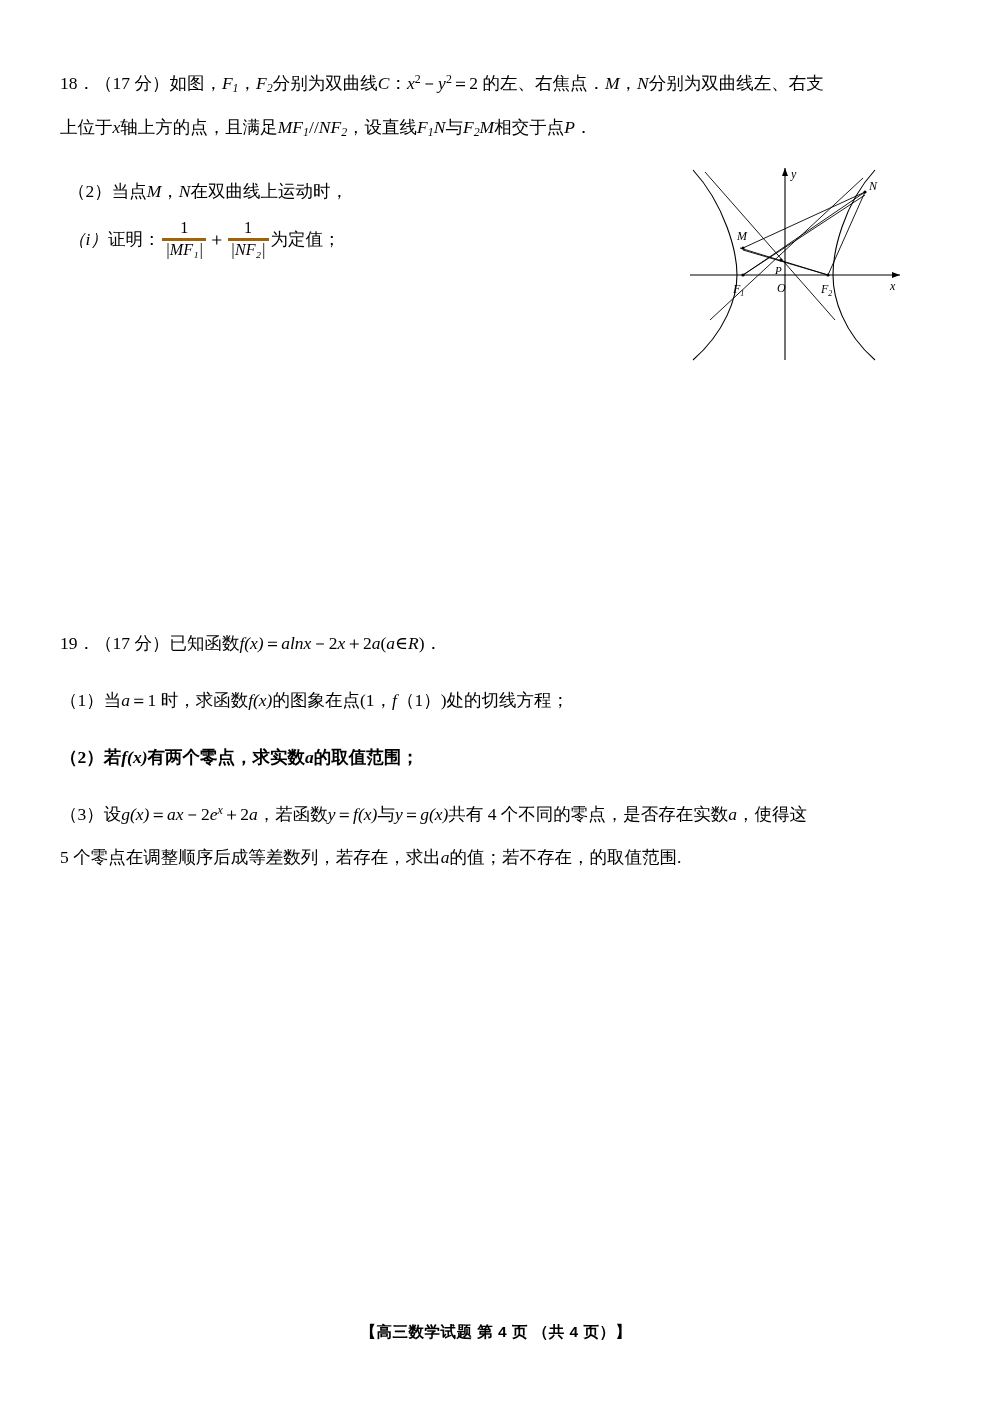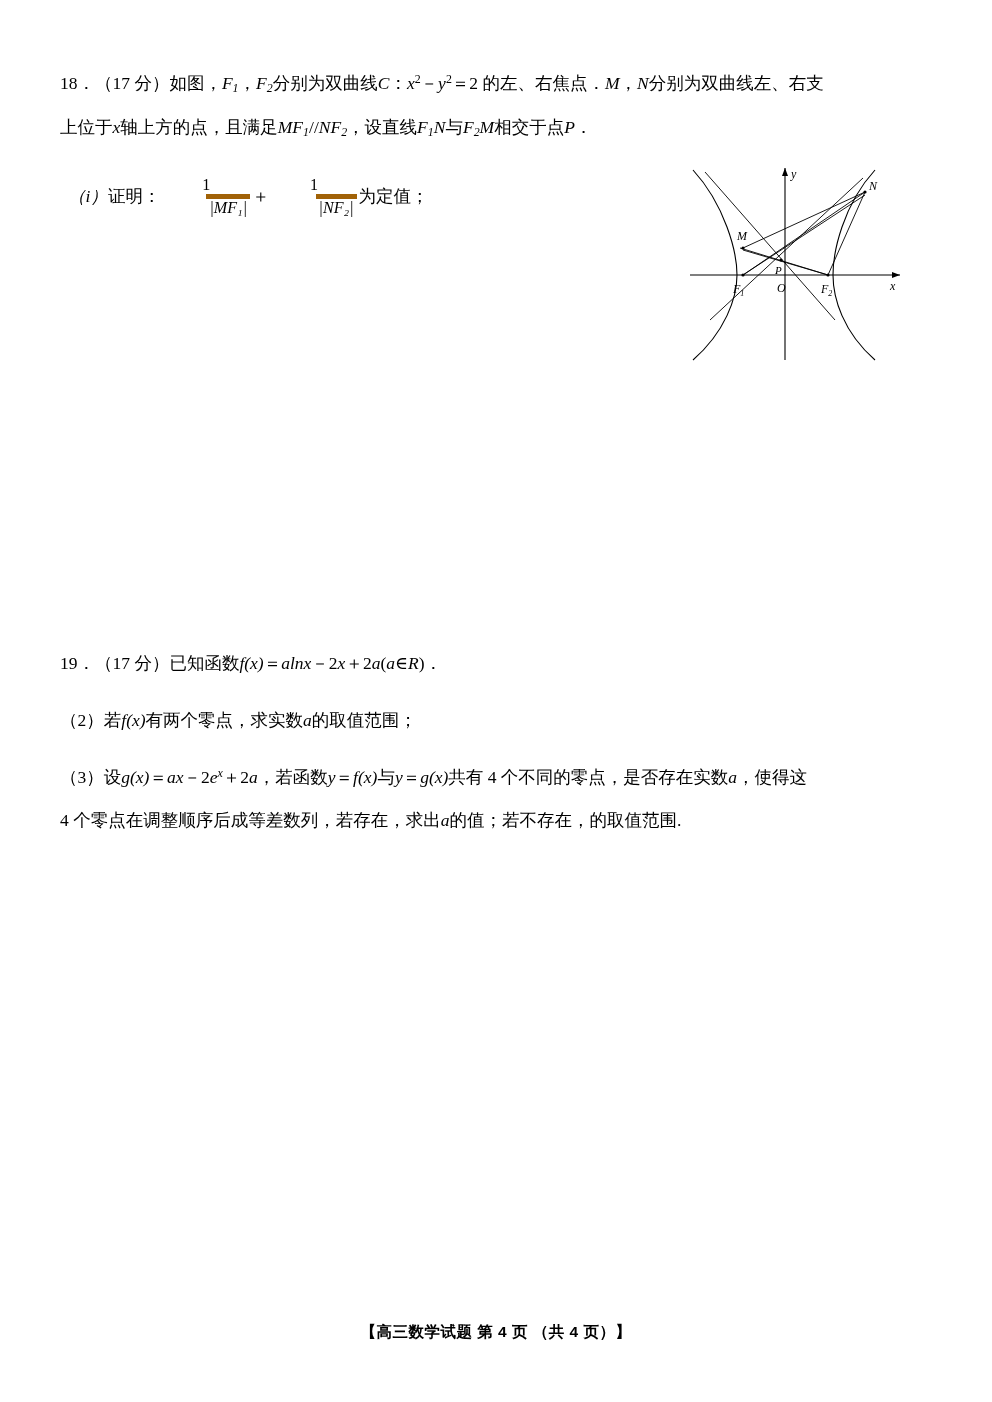--- a/index.html
+++ b/index.html
@@ -52,23 +52,22 @@
     margin: 0 2px;
     position: relative;
     top: -1px;
   }
   .frac .num {
     display: block;
     padding: 0 3px;
   }
   .frac .den {
     display: block;
-    border-top: 5px solid #a16207;
+    border-top: 3px solid #a16207;
     padding: 0 3px;
-    margin-left: 44px;
   }
   .q18 {
     position: absolute;
     left: 0;
     top: 0;
     width: 880px;
   }
   .q18-head {
     font-size: 17.5px;
     line-height: 2.5;
@@ -85,21 +84,21 @@
   .figure {
     position: absolute;
     left: 625px;
     top: 98px;
     width: 250px;
     height: 205px;
   }
   .q19 {
     position: absolute;
     left: 0;
-    top: 580px;
+    top: 560px;
     width: 880px;
     font-size: 17.5px;
     line-height: 2.45;
   }
   .q19 .para {
     text-align: justify;
   }
   .footer {
     position: absolute;
     left: 0;
@@ -122,20 +121,21 @@
 
     <div class="q18">
 
       <div class="q18-head">
         <span class="line"><span>18．（17 分）如图，</span><i class="it">F</i><span class="sub">1</span><span>，</span><i class="it">F</i><span class="sub">2</span><span>分别为双曲线</span><i class="it">C</i><span>：</span><i class="it">x</i><span class="sup">2</span><span>－</span><i class="it">y</i><span class="sup">2</span><span>＝2 的左、右焦点．</span><i class="it">M</i><span>，</span><i class="it">N</i><span>分别为双曲线左、右支</span></span>
         <div class="line"><span>上位于</span><i class="it">x</i><span>轴上方的点，且满足</span><i class="it">MF</i><span class="sub">1</span><span>//</span><i class="it">NF</i><span class="sub">2</span><span>，设直线</span><i class="it">F</i><span class="sub">1</span><i class="it">N</i><span>与</span><i class="it">F</i><span class="sub">2</span><i class="it">M</i><span>相交于点</span><i class="it">P</i><span>．</span></div>
       </div>
 
       <div class="q18-parts">
 
+        <div class="line"><span>（2）当点</span><i class="it">M</i><span>，</span><i class="it">N</i><span>在双曲线上运动时，</span></div>
 
         <div class="line" style="line-height:3.0;"><i class="it">（i）</i><span>证明：</span><span class="frac"><span class="num">1</span><span class="den it">|MF₁|</span></span><span>＋</span><span class="frac"><span class="num">1</span><span class="den it">|NF₂|</span></span><span>为定值；</span></div>
 
       </div>
 
       <div class="figure">
         <svg width="250" height="205" viewBox="0 0 250 205">
 
           <line x1="5" y1="115" x2="215" y2="115" stroke="#000" stroke-width="1.1"></line>
           <polygon points="215,115 207,112 207,118" fill="#000"></polygon>
@@ -174,24 +174,25 @@
           <text x="52" y="80" font-family="Liberation Serif, serif" font-size="12" font-style="italic">M</text>
           <text x="184" y="30" font-family="Liberation Serif, serif" font-size="12" font-style="italic">N</text>
           <text x="90" y="114" font-family="Liberation Serif, serif" font-size="11" font-style="italic">P</text>
         </svg>
       </div>
     </div>
 
     <div class="q19">
       <div class="line"><span>19．（17 分）已知函数</span><i class="it">f</i><i class="it">(x)</i><span>＝</span><i class="it">a</i><i class="it">ln</i><i class="it">x</i><span>－2</span><i class="it">x</i><span>＋2</span><i class="it">a</i><span>(</span><i class="it">a</i><span>∈</span><i class="it">R</i><span>)</span><span>．</span></div>
 
+      <div class="line" style="margin-top:14px;"><span>（1）当</span><i class="it">a</i><span>＝1 时，求函数</span><i class="it">f</i><i class="it">(x)</i><span>的图象在点</span><span>(1</span><span>，</span><i class="it">f</i><span>（1）</span><span>)</span><span>处的切线方程；</span></div>
 
-      <div class="line" style="margin-top:14px;"><span>（2）若</span><i class="it">f</i><i class="it">(x)</i><span>有两个零点，求实数</span><i class="it">a</i><span>的取值范围；</span></div>
+      <div class="line" style="margin-top:14px;font-weight:bold;"><span>（2）若</span><i class="it">f</i><i class="it">(x)</i><span>有两个零点，求实数</span><i class="it">a</i><span>的取值范围；</span></div>
 
       <div class="para" style="margin-top:14px;">
         <span class="nowrap"><span>（3）设</span><i class="it">g</i><i class="it">(x)</i><span>＝</span><i class="it">a</i><i class="it">x</i><span>－2</span><i class="it">e</i><i class="it sup">x</i><span>＋2</span><i class="it">a</i><span>，若函数</span><i class="it">y</i><span>＝</span><i class="it">f</i><i class="it">(x)</i><span>与</span><i class="it">y</i><span>＝</span><i class="it">g</i><i class="it">(x)</i><span>共有 4 个不同的零点，是否存在实数</span><i class="it">a</i><span>，使得这</span></span>
-        <span class="nowrap" style="display:block;"><span>4 个零点在调整顺序后成等差数列，若存在，求出</span><i class="it">a</i><span>的值；若不存在，的取值范围.</span></span>
+        <span class="nowrap" style="display:block;"><span>5 个零点在调整顺序后成等差数列，若存在，求出</span><i class="it">a</i><span>的值；若不存在，的取值范围.</span></span>
       </div>
     </div>
   </div>
 
   <div class="footer">【高三数学试题  第 4 页  （共 4 页）】</div>
 </div>
 
 </body></html>

